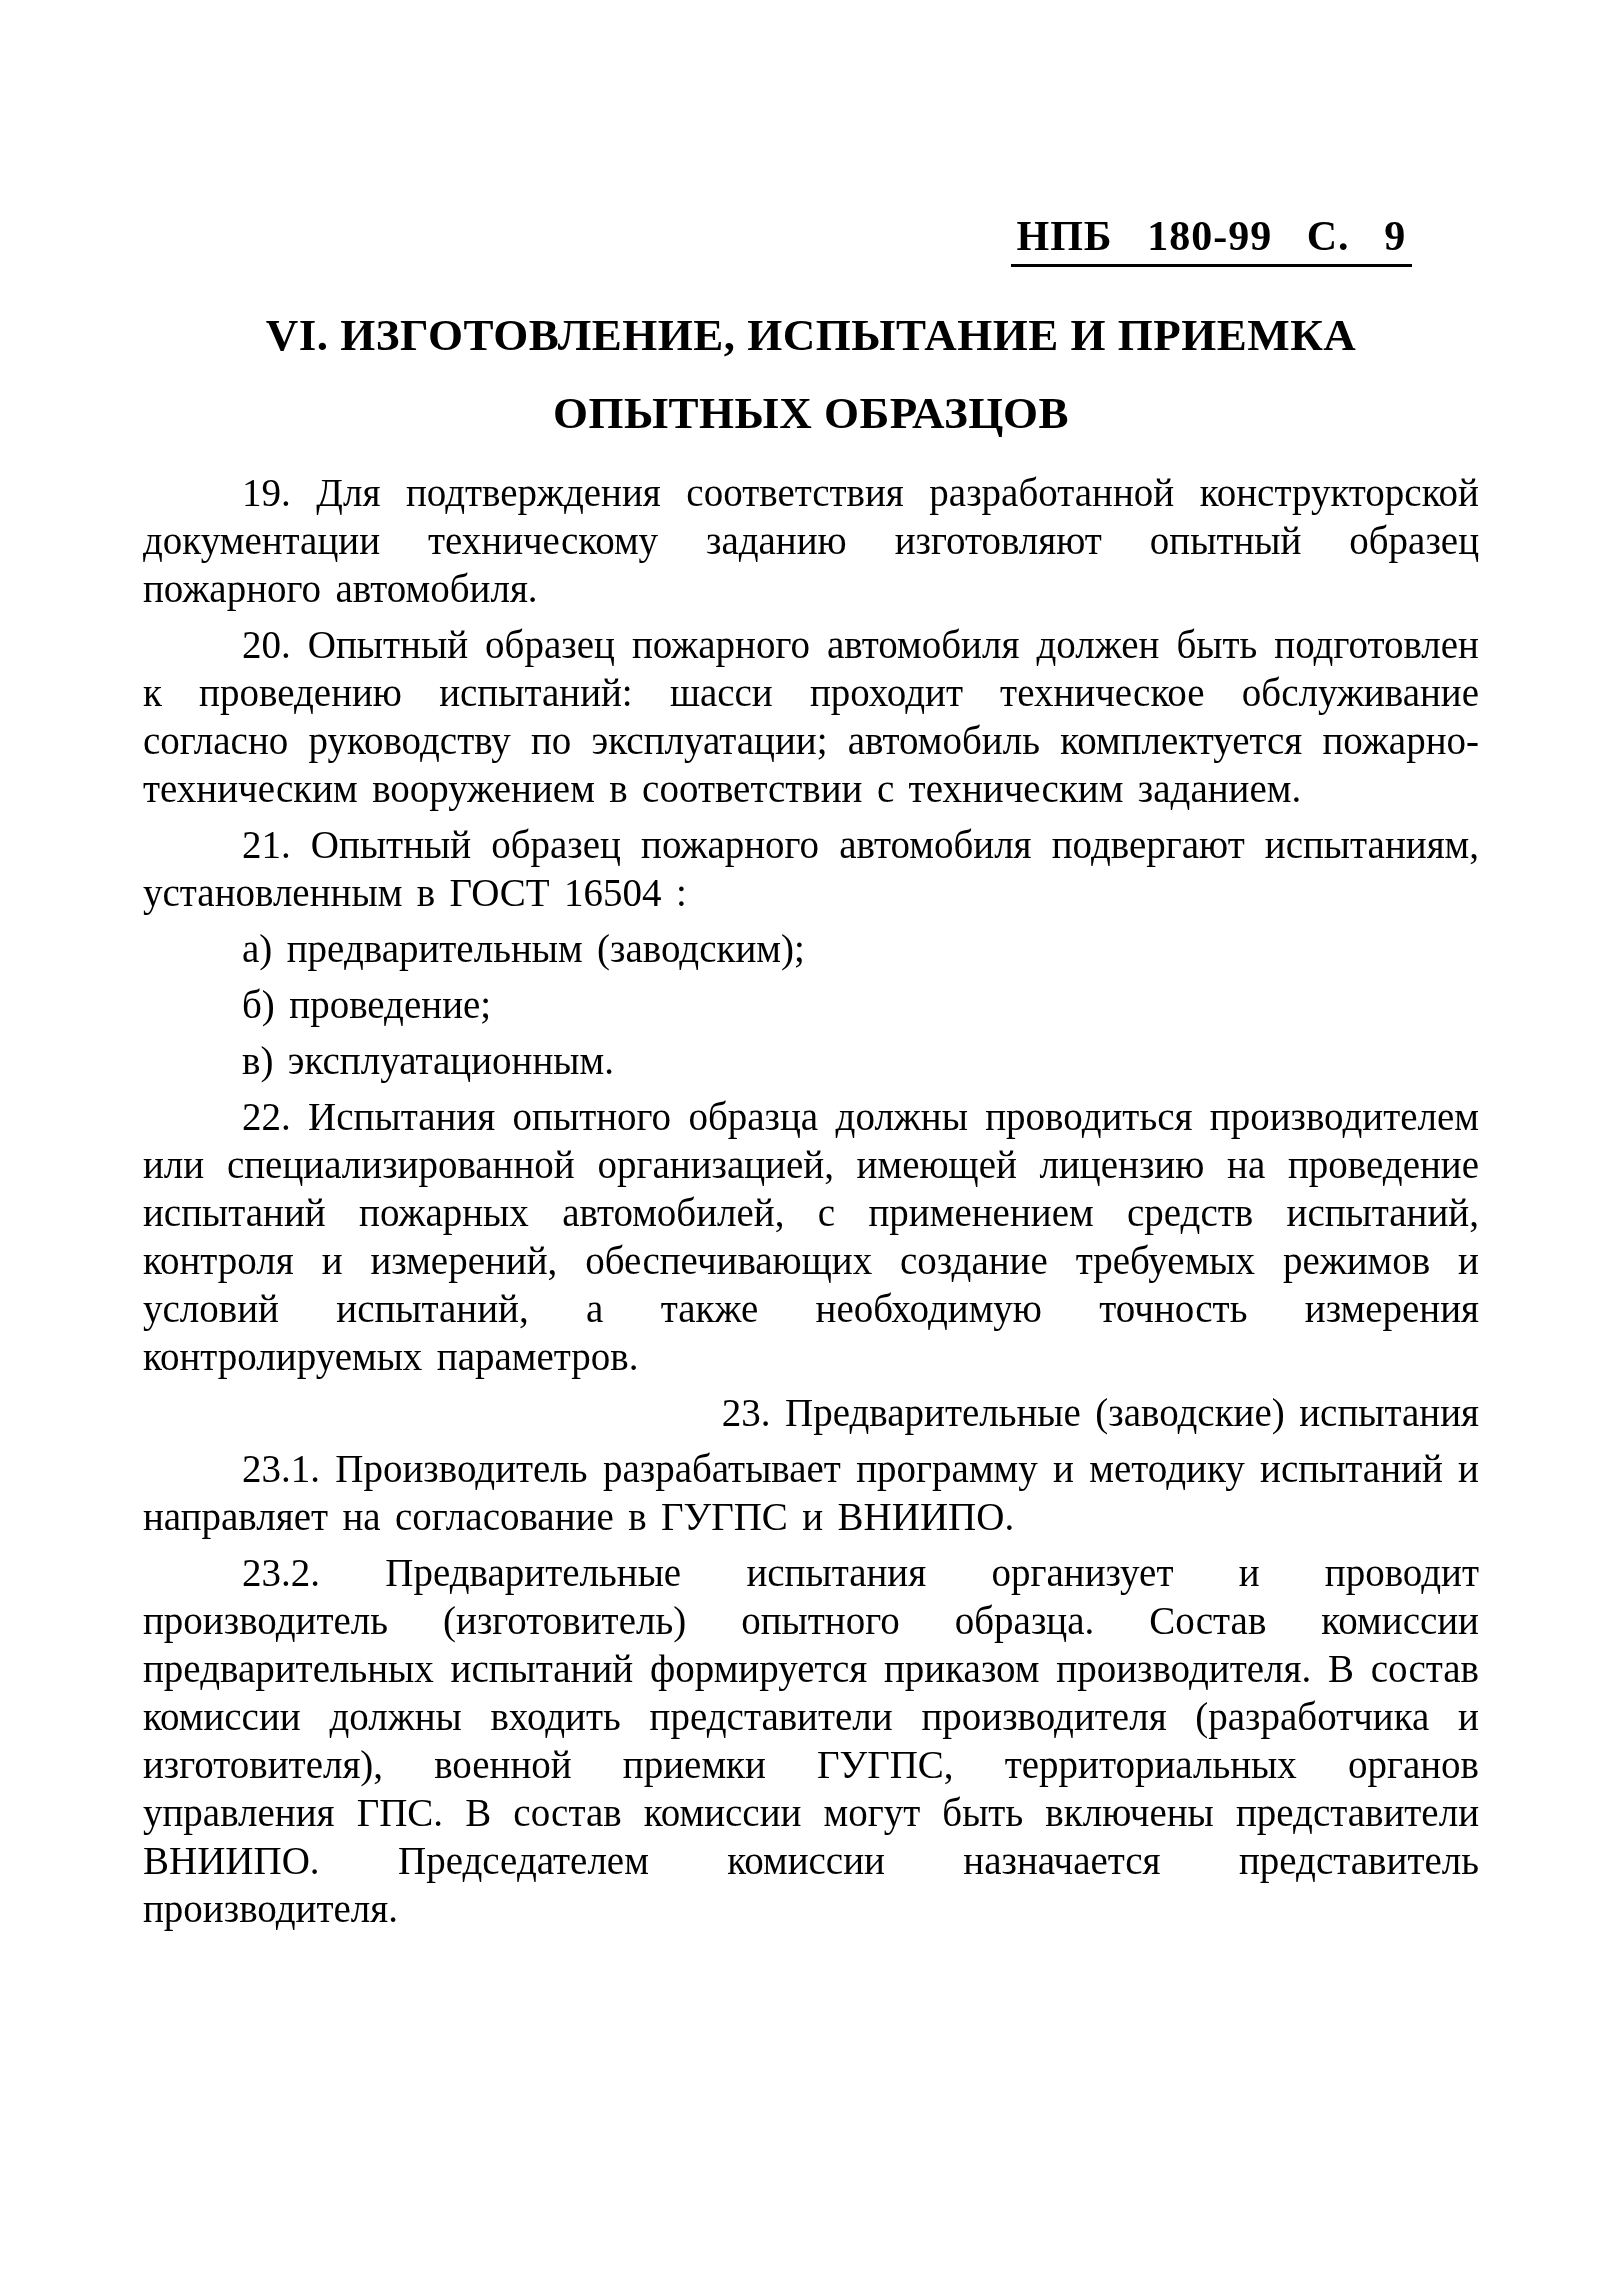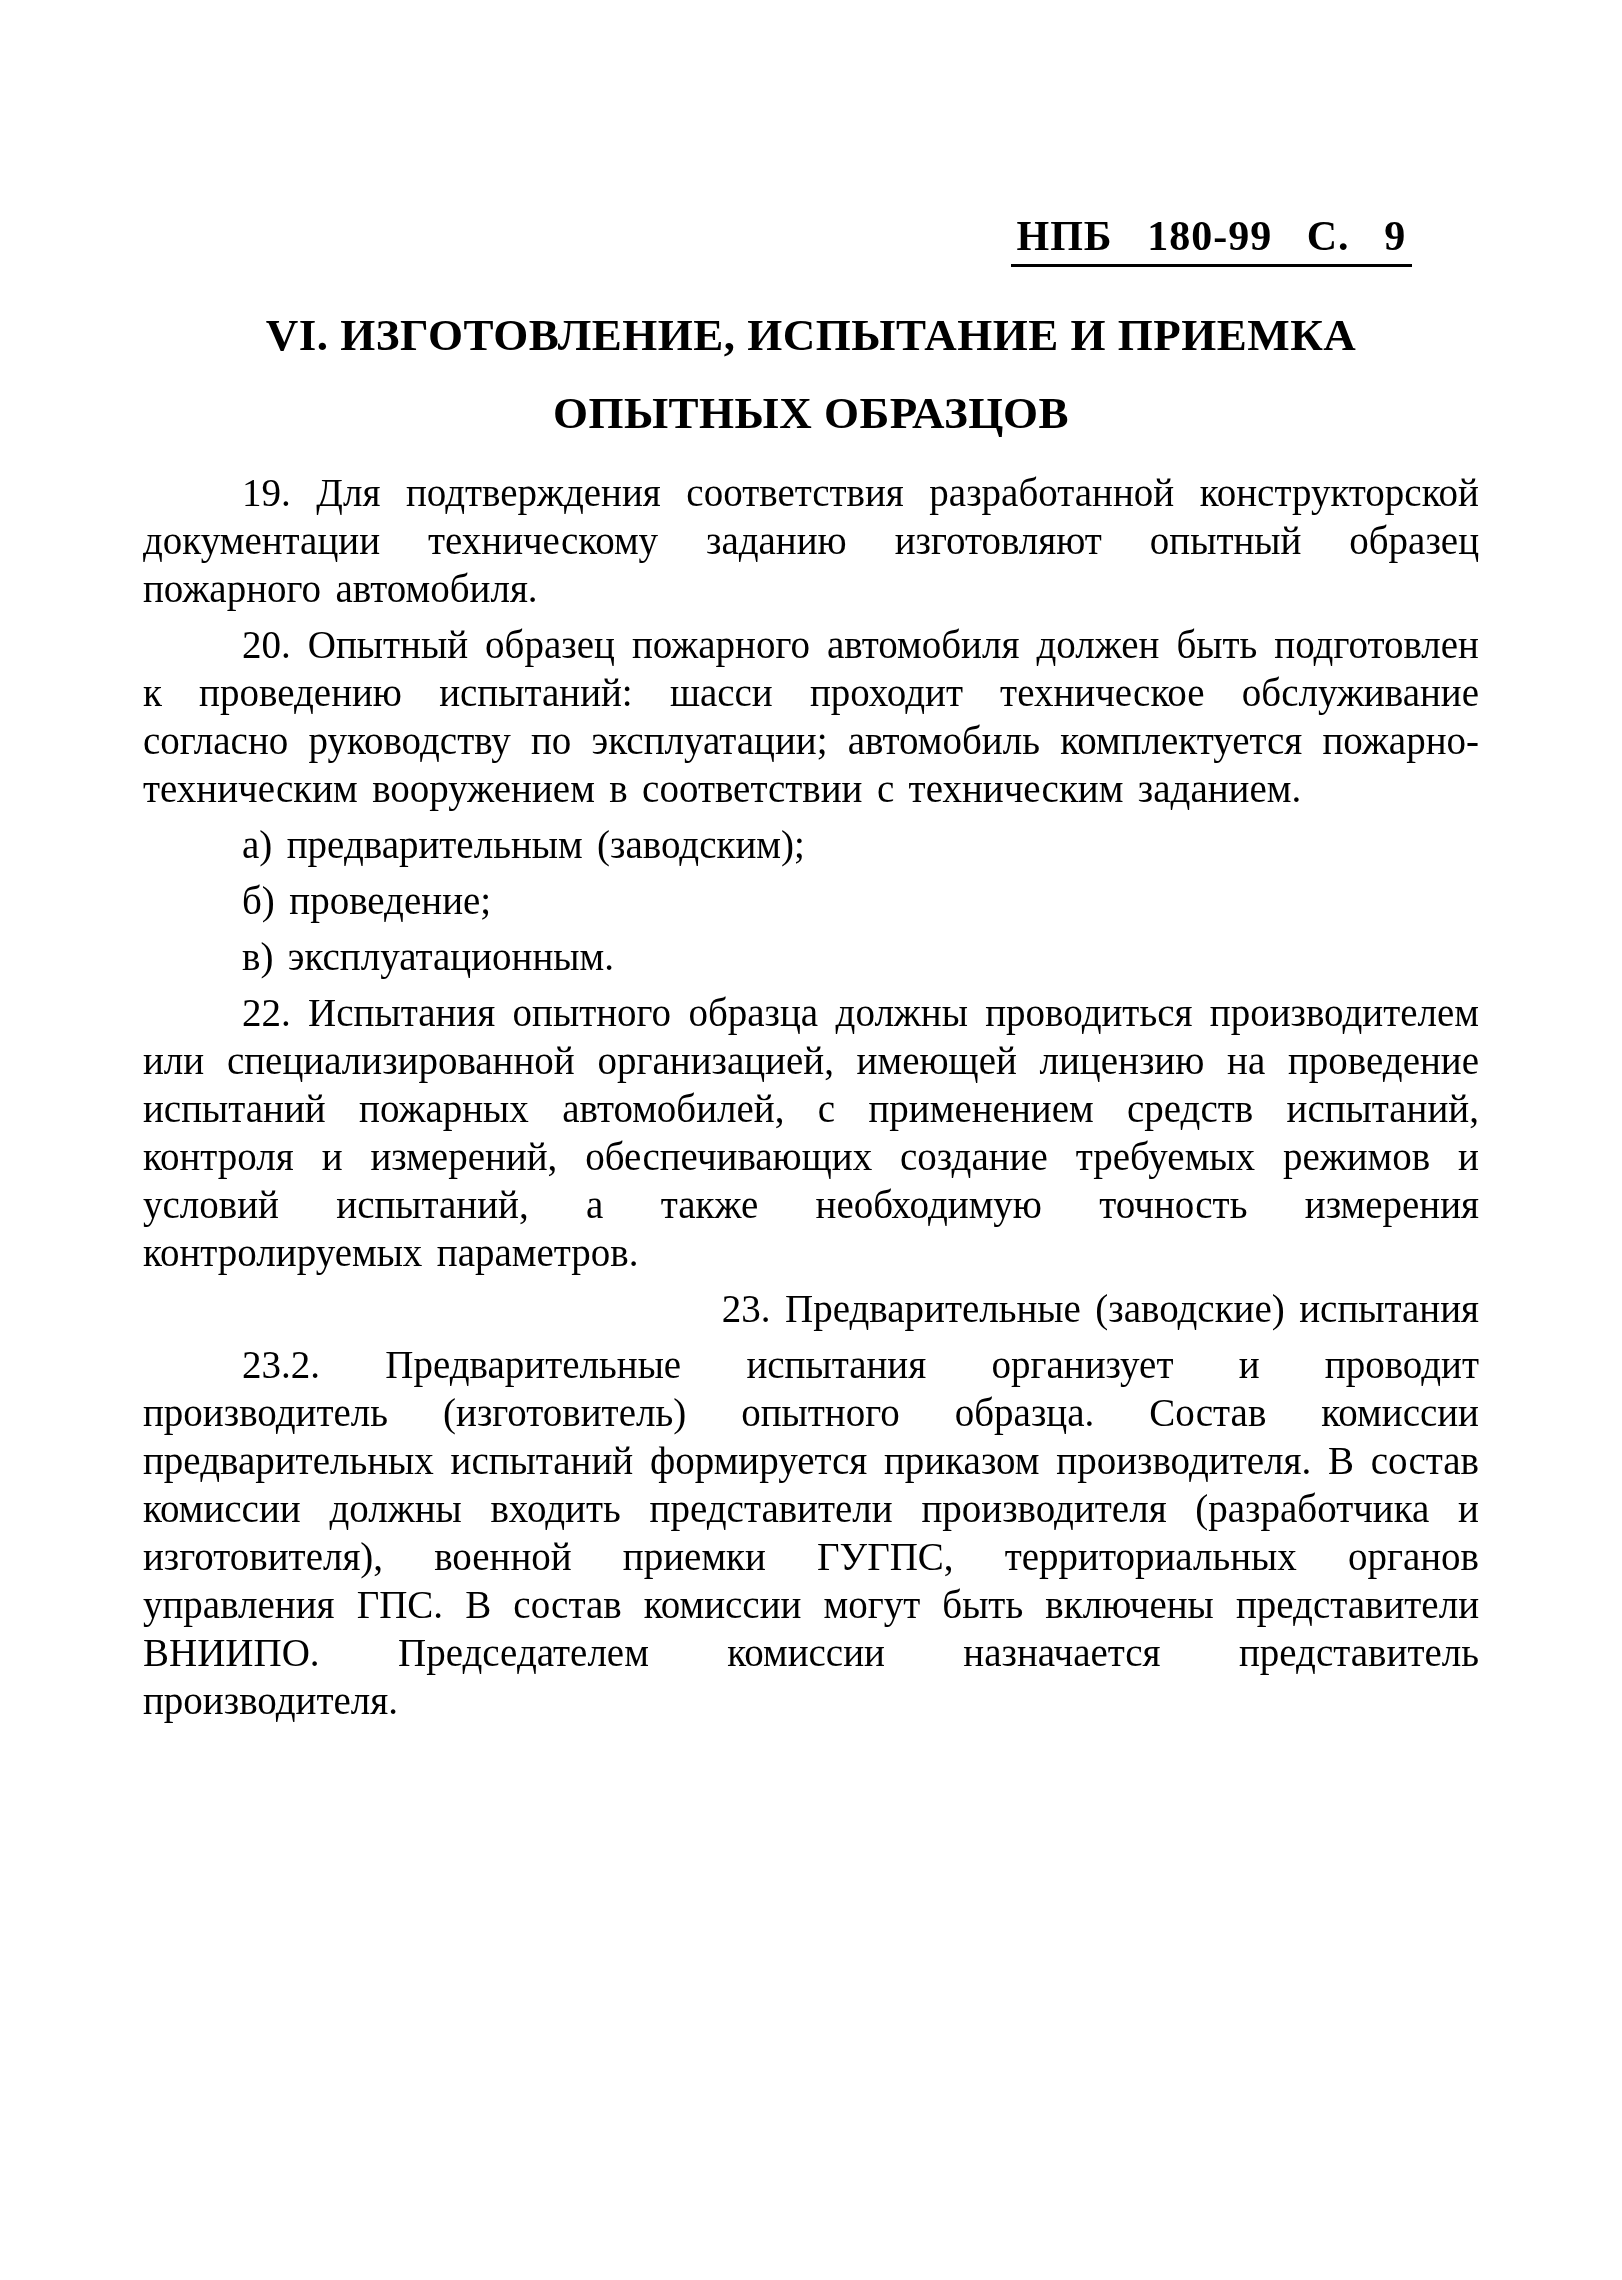--- a/index.html
+++ b/index.html
@@ -70,22 +70,24 @@
   </div>
 
   <h1 class="title">
     <span class="title-line">VI. ИЗГОТОВЛЕНИЕ, ИСПЫТАНИЕ И ПРИЕМКА</span>
     <span class="title-line">ОПЫТНЫХ ОБРАЗЦОВ</span>
   </h1>
 
   <div class="doc-body">
     <p>19. Для подтверждения соответствия разработанной конструкторской документации техническому заданию изготовляют опытный образец пожарного автомобиля.</p>
     <p>20. Опытный образец пожарного автомобиля должен быть подготовлен к проведению испытаний: шасси проходит техническое обслуживание согласно руководству по эксплуатации; автомобиль комплектуется пожарно-техническим вооружением в соответствии с техническим заданием.</p>
+    <p>21. Опытный образец пожарного автомобиля подвергают испытаниям, установленным в ГОСТ 16504 :</p>
     <p class="list-item">а) предварительным (заводским);</p>
     <p class="list-item">б) проведение;</p>
     <p class="list-item">в) эксплуатационным.</p>
     <p>22. Испытания опытного образца должны проводиться производителем или специализированной организацией, имеющей лицензию на проведение испытаний пожарных автомобилей, с применением средств испытаний, контроля и измерений, обеспечивающих создание требуемых режимов и условий испытаний, а также необходимую точность измерения контролируемых параметров.</p>
     <p class="section-heading">23. Предварительные (заводские) испытания</p>
+    <p>23.1. Производитель разрабатывает программу и методику испытаний и направляет на согласование в ГУГПС и ВНИИПО.</p>
     <p>23.2. Предварительные испытания организует и проводит производитель (изготовитель) опытного образца. Состав комиссии предварительных испытаний формируется приказом производителя. В состав комиссии должны входить представители производителя (разработчика и изготовителя), военной приемки ГУГПС, территориальных органов управления ГПС. В состав комиссии могут быть включены представители ВНИИПО. Председателем комиссии назначается представитель производителя.</p>
   </div>
 
 </div>
 
 
 </body></html>

